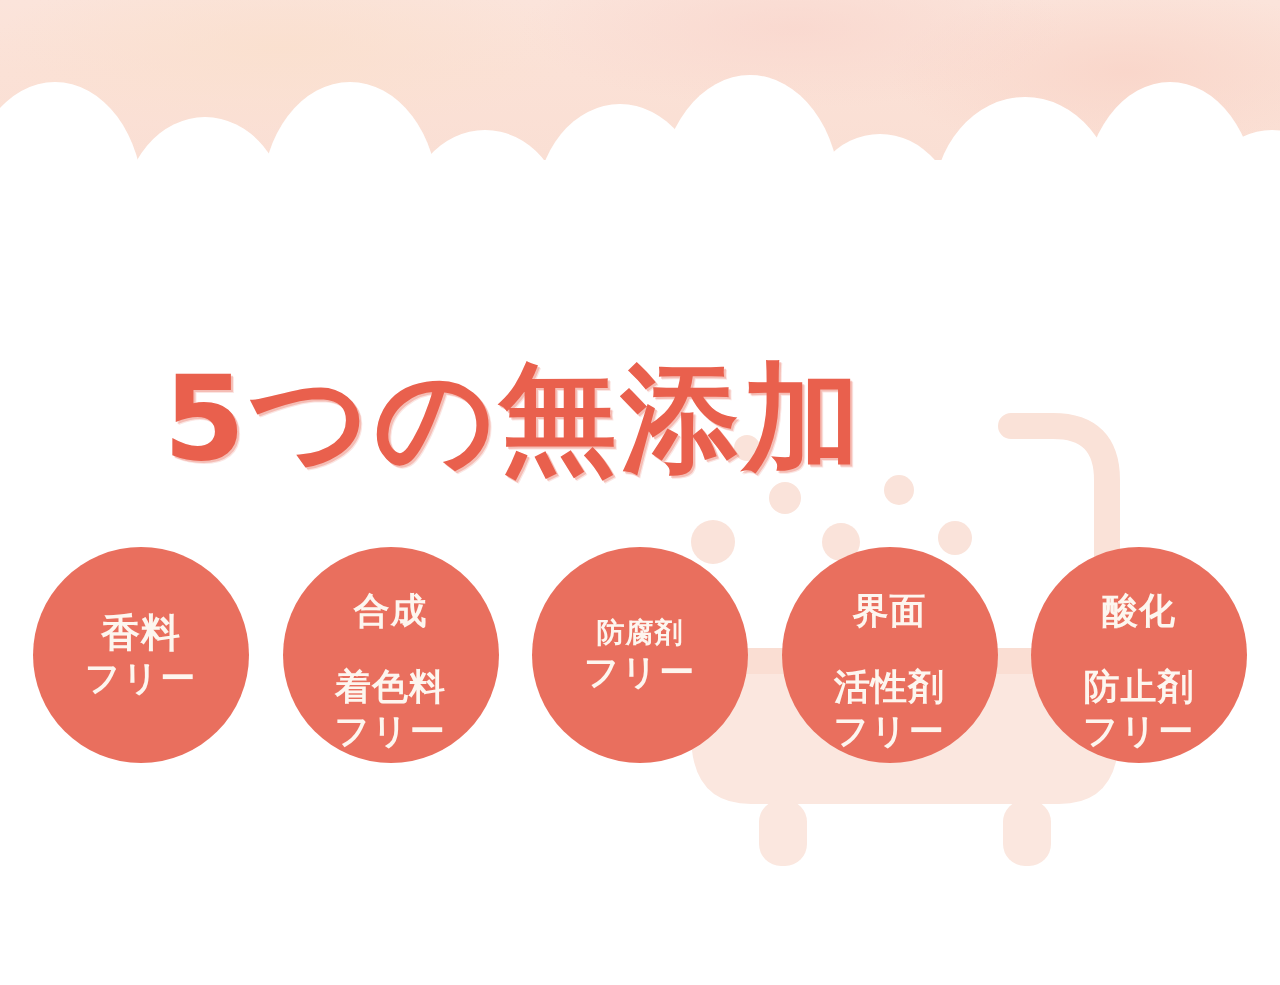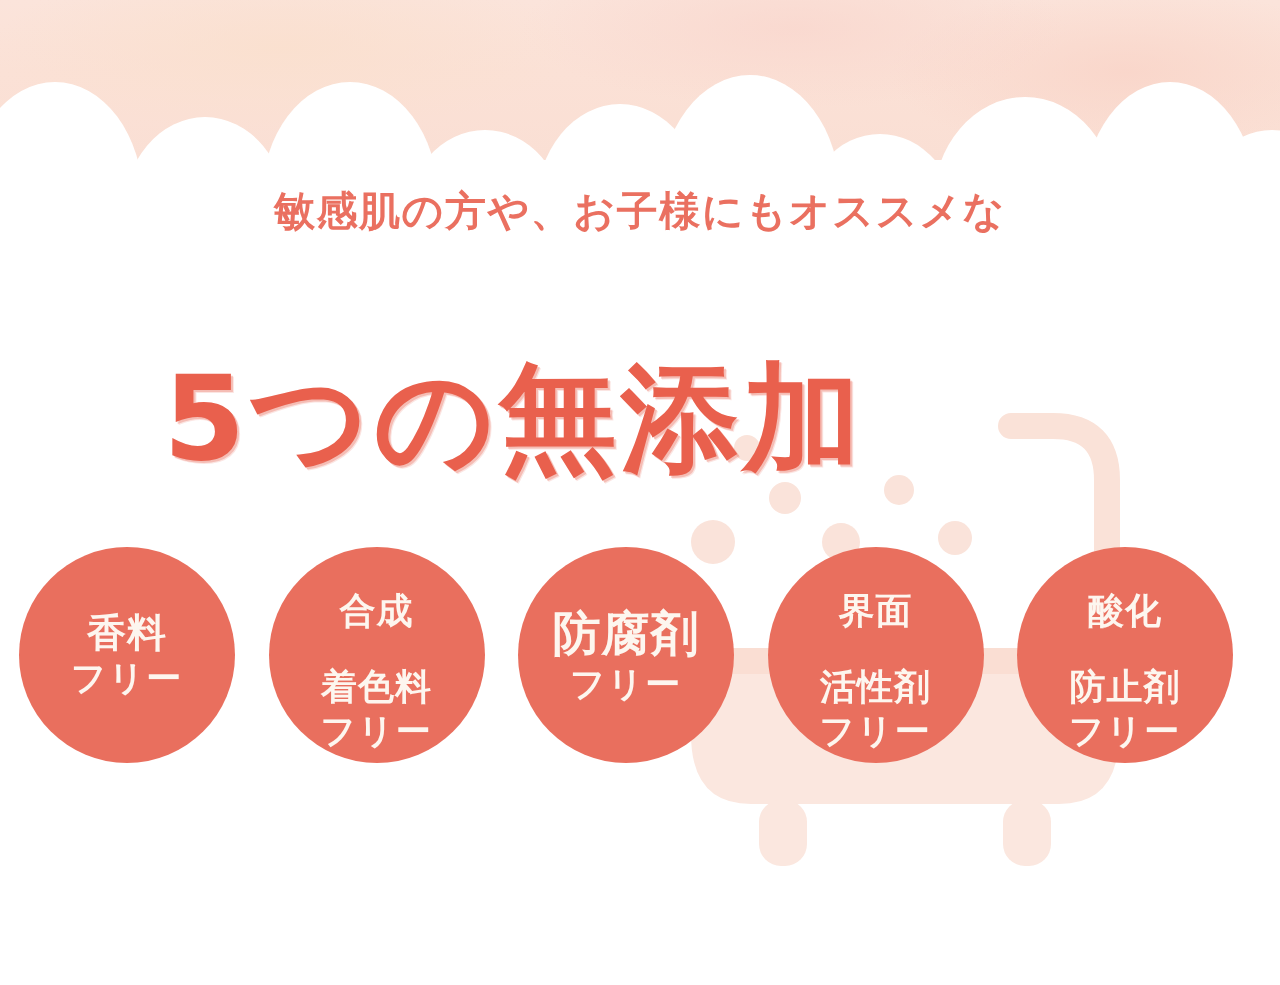--- a/index.html
+++ b/index.html
@@ -74,21 +74,21 @@
     line-height:1.12;
     letter-spacing:4px;
     text-shadow:
        2px 2px 0 rgba(233,96,77,0.30),
        3px 3px 0 rgba(233,96,77,0.16);
   }
 
   
   .badges {
     position:absolute;
-    left:19px; top:547px;
+    left:33px; top:547px;
     width:1214px; height:216px;
     display:flex;
     justify-content:space-between;
     align-items:center;
   }
   .badge {
     width:216px; height:216px;
     border-radius:50%;
     background:#e96f5e;
     display:flex;
@@ -101,21 +101,21 @@
     line-height:1.24;
     text-align:center;
     flex:0 0 auto;
   }
   .badge .ln { display:block; letter-spacing:1px; }
   .badge .ln.main { font-size:37px; }
   .badge .ln.free { font-size:35px; letter-spacing:2px; }
 
   
   .badge.b1 .ln.main { font-size:39px; }
-  .badge.b3 .ln.main { font-size:48px; }
+  .badge.b3 .ln.main { font-size:28px; }
   .badge.b2 .ln.main,
   .badge.b4 .ln.main,
   .badge.b5 .ln.main { font-size:36px;margin-top:32px; }
 </style>
 </head>
 <body>
 
 <div id="stage">
 
   <div class="sky"></div>
@@ -158,21 +158,21 @@
         <circle cx="58" cy="212" r="22"></circle>
         <circle cx="130" cy="168" r="16"></circle>
         <circle cx="92" cy="118" r="13"></circle>
         <circle cx="186" cy="212" r="19"></circle>
         <circle cx="244" cy="160" r="15"></circle>
         <circle cx="300" cy="208" r="17"></circle>
       </g>
     </svg>
   </div>
 
-  <div class="lead"><span>敏感肌の方や、お子様にもオススメな</span><br></div>
+  <div class="lead"><br></div>
 
   <div class="headline">5つの無添加</div>
 
   <div class="badges">
 
     <div class="badge b1">
       <span class="ln main">香料</span>
       <span class="ln free">フリー</span>
     </div>
 

